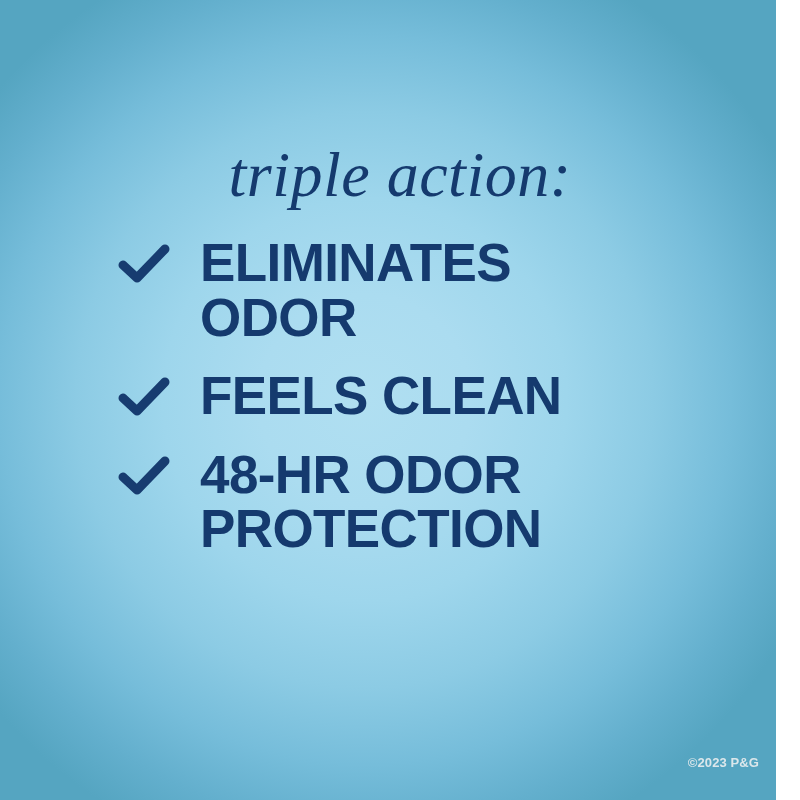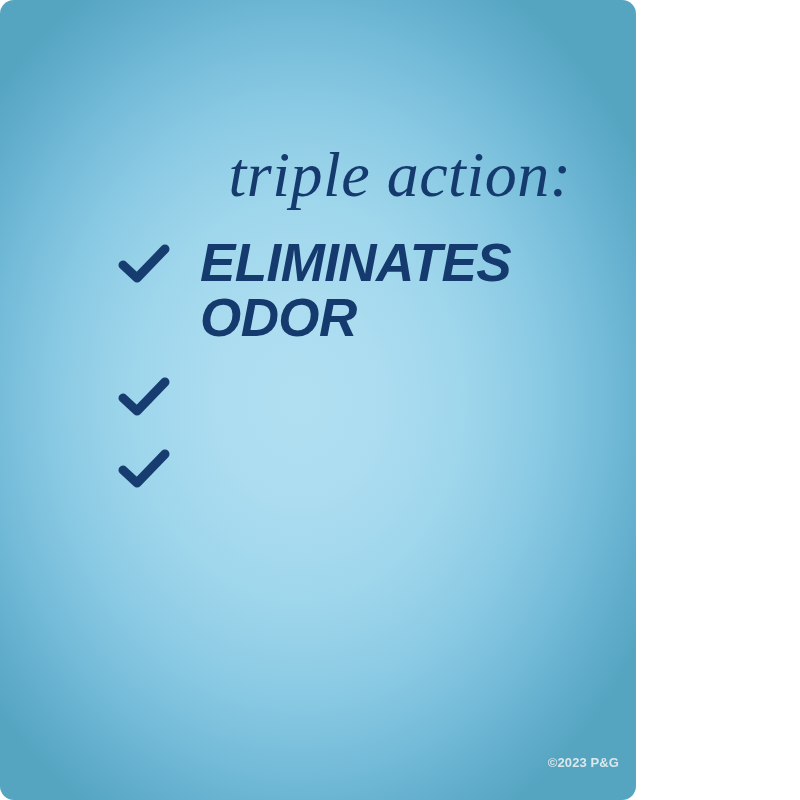--- a/index.html
+++ b/index.html
@@ -5,35 +5,34 @@
   html, body {
     margin: 0;
     padding: 0;
     width: 800px;
     height: 800px;
     overflow: hidden;
   }
 
   #ad-canvas {
     position: relative;
-    width: 636px;
+    width: 776px;
     height: 800px;
     
     background-color: #56a6c2;
     background-image:
       radial-gradient(ellipse 62% 60% at 47% 50%,
         #b0dff1 0%,
         #abdcf0 22%,
         #9ed6ec 42%,
         #8ccbe4 60%,
         #76bdda 76%,
         #63afcd 89%,
         #55a5c1 100%);
     font-family: "Liberation Sans", sans-serif;
-    border-radius: 14px;
     -webkit-font-smoothing: antialiased;
   }
 
   
   #headline {
     position: absolute;
     left: 0;
     top: 143px;
     width: 800px;
     text-align: center;
@@ -46,21 +45,20 @@
     color: #153a6e;
     white-space: nowrap;
   }
 
   
   #benefit-list {
     position: absolute;
     left: 118px;
     top: 236px;
     width: 600px;
-    font-style: italic;
   }
 
   .benefit-row {
     display: flex;
     align-items: flex-start;
     margin-bottom: 24px;
   }
   .benefit-row:last-child { margin-bottom: 0; }
 
   .check-cell {
@@ -128,27 +126,30 @@
       <div class="benefit-label">ELIMINATES
 ODOR</div>
     </div>
 
     <div class="benefit-row">
       <div class="check-cell">
         <svg class="check-icon" viewBox="0 0 52 40" aria-hidden="true">
           <path d="M5 21 L19 34 L47 5"></path>
         </svg>
       </div>
+      <div class="benefit-label">FEELS CLEAN</div>
     </div>
 
     <div class="benefit-row">
       <div class="check-cell">
         <svg class="check-icon" viewBox="0 0 52 40" aria-hidden="true">
           <path d="M5 21 L19 34 L47 5"></path>
         </svg>
       </div>
+      <div class="benefit-label">48-HR ODOR
+PROTECTION</div>
     </div>
 
   </div>
 
   <div id="copyright">©2023 P&amp;G</div>
 
 </div>
 
 </body></html>

